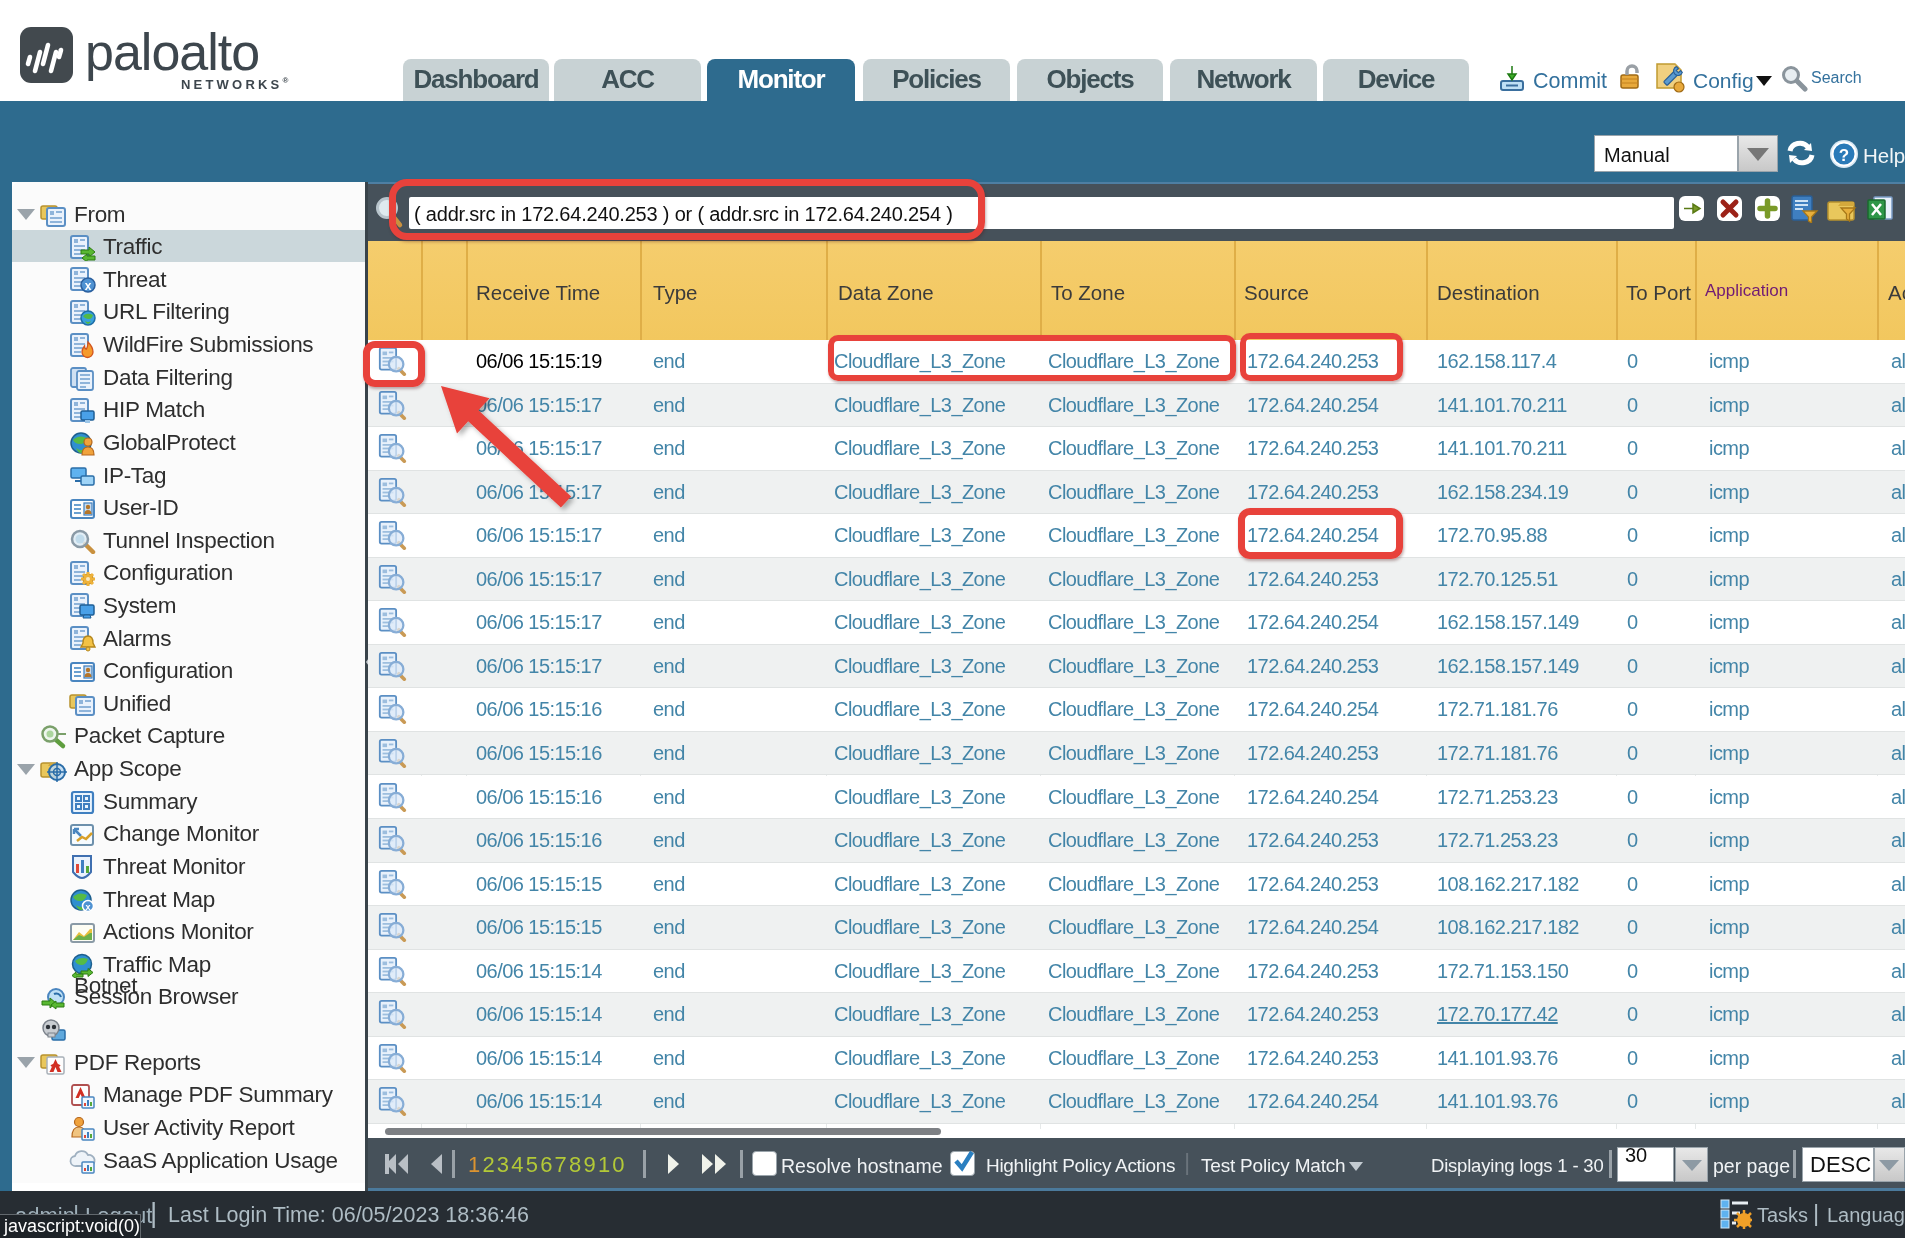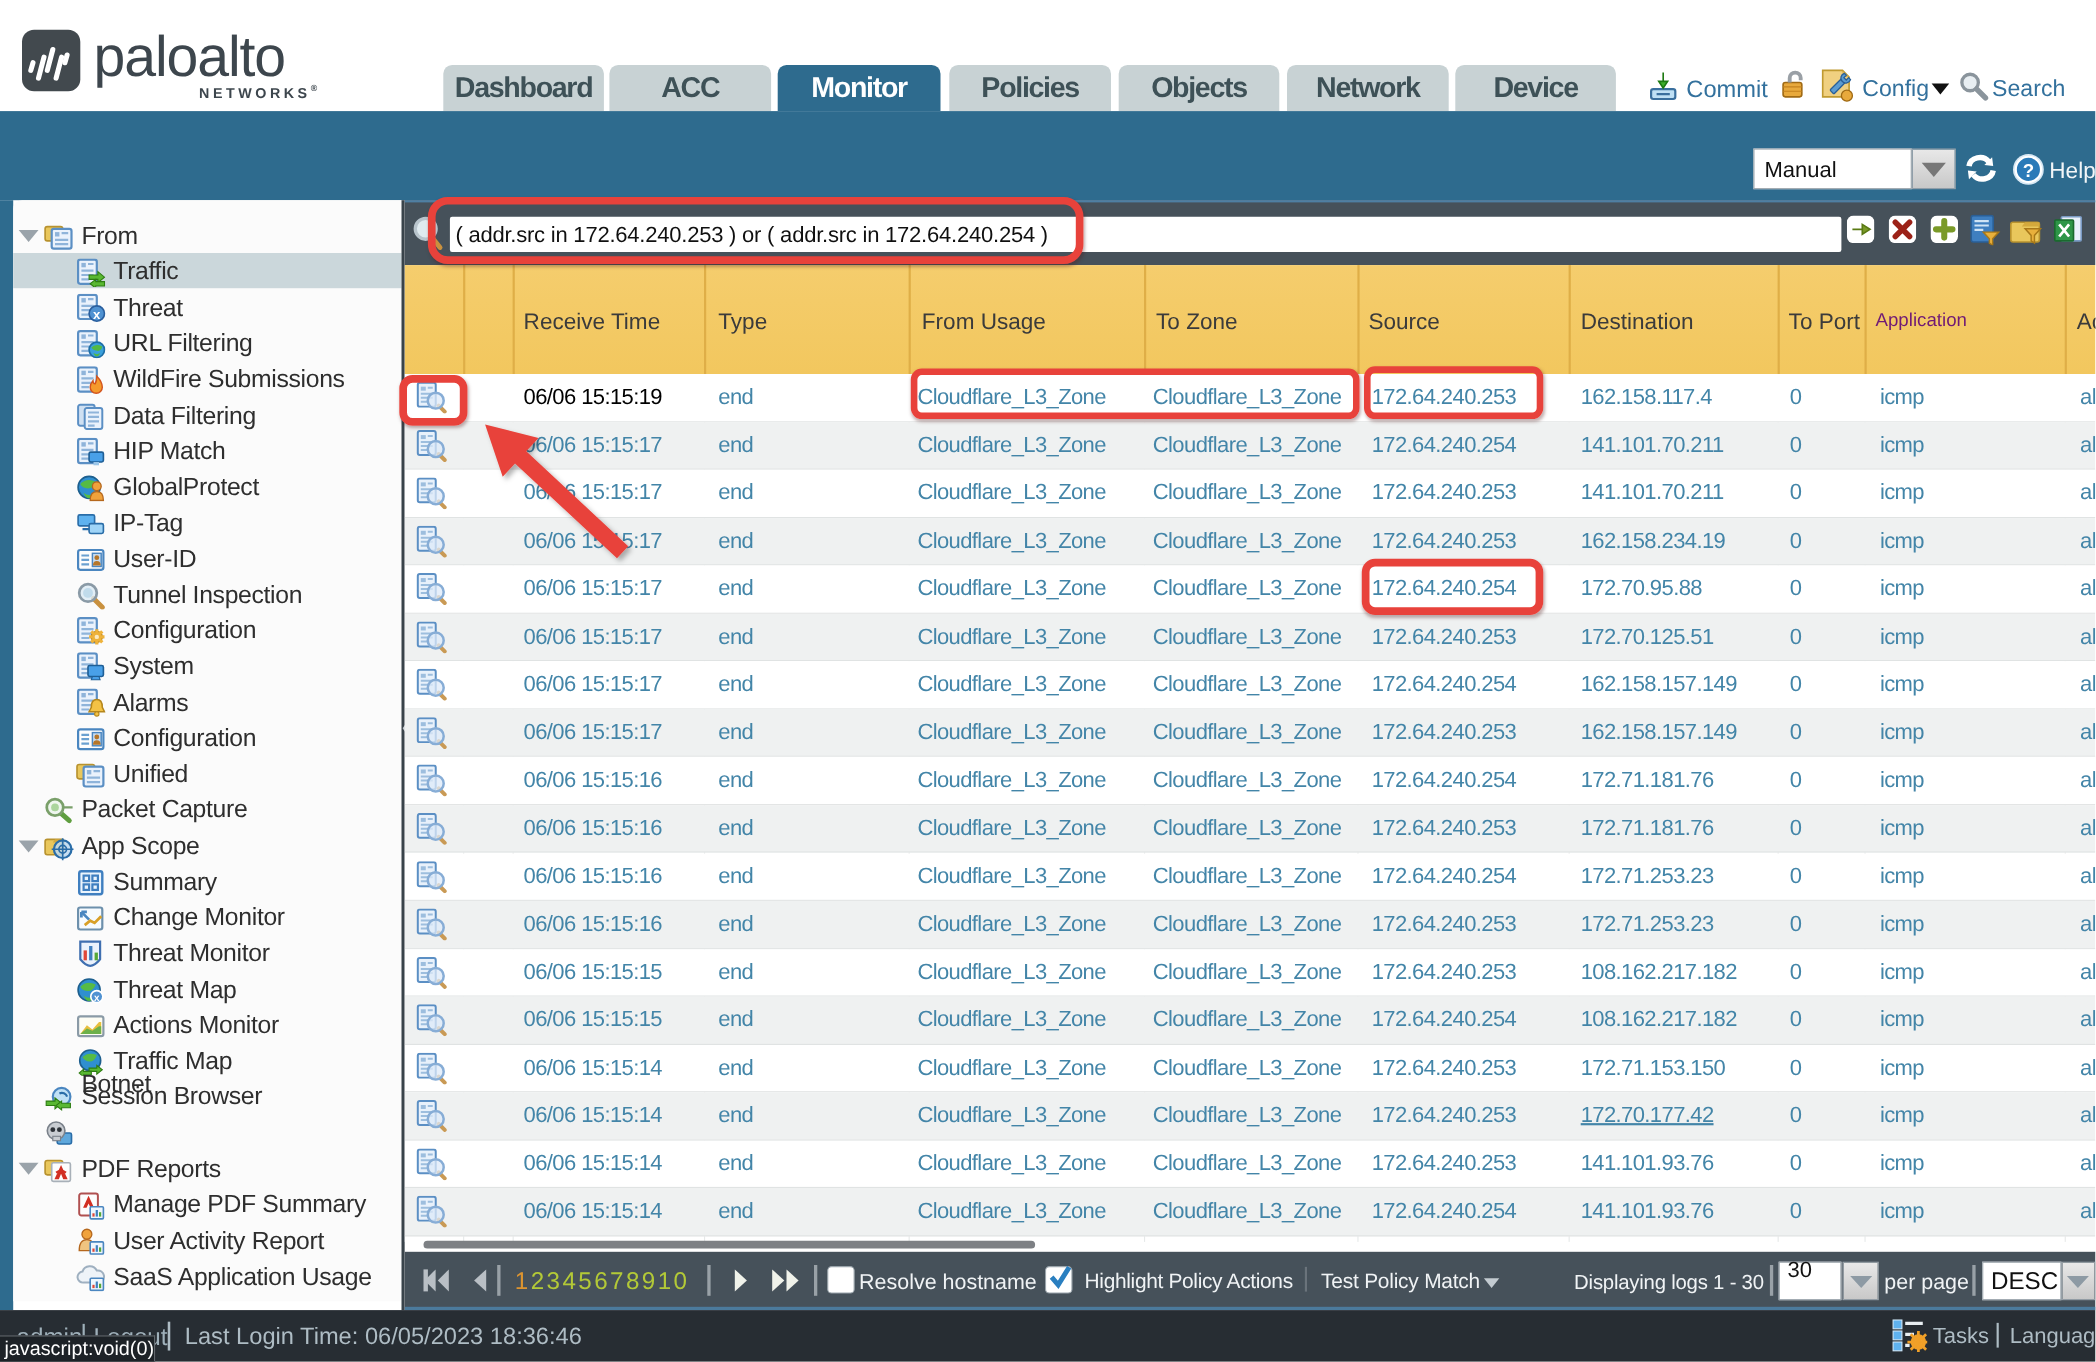--- a/index.html
+++ b/index.html
@@ -49,21 +49,21 @@
       <path d="M13 4 a4.5 4.5 0 1 0 8 0 l-2.5 0 0 3 -3 0 0 -3z" fill="#5b9bd0" stroke="#2a5f96" stroke-width="1.2"></path>
     </g>
     <circle cx="25" cy="25" r="5" fill="#e8a93c" stroke="#a06a14" stroke-width="1.2"></circle>
   </svg>
 <div class="abs" style="left:1693px;top:69px;font-size:21px;color:#33719d">Config</div>
 <div class="abs" style="left:1756px;top:76px;width:0;height:0;border-left:8px solid transparent;border-right:8px solid transparent;border-top:10px solid #111"></div>
 <svg style="position:absolute;left:1780px;top:64px" width="28" height="28" viewBox="0 0 28 28">
     <circle cx="11" cy="11" r="7.5" fill="#e8eef2" stroke="#8a949c" stroke-width="3"></circle>
     <line x1="17" y1="17" x2="25" y2="25" stroke="#8a949c" stroke-width="5" stroke-linecap="round"></line>
   </svg>
-<div class="abs" style="left:1811px;top:69px;font-size:21px;color:#33719d">Search</div>
+<div class="abs" style="left:1811px;top:69px;font-size:16px;color:#33719d">Search</div>
 <div class="abs" style="left:0;top:101px;width:1905px;height:81px;background:#2e6b8e"></div>
 <div class="abs" style="left:1594px;top:135px;width:144px;height:37px;background:#fff;border:1px solid #9aa4ab"></div>
 <div class="abs" style="left:1604px;top:144px;font-size:20px;color:#111">Manual</div>
 <div class="abs" style="left:1738px;top:135px;width:40px;height:37px;background:linear-gradient(#e8e8e8,#c8c8c8);border:1px solid #9aa4ab"></div>
 <div class="abs" style="left:1747px;top:148px;width:0;height:0;border-left:11px solid transparent;border-right:11px solid transparent;border-top:13px solid #777"></div>
 <svg style="position:absolute;left:1786px;top:139px" width="30" height="28" viewBox="0 0 30 28">
     <path d="M4 12 a10 9 0 0 1 18 -4" fill="none" stroke="#fff" stroke-width="5"></path>
     <path d="M25 4 l1 8 -8 -1z" fill="#fff"></path>
     <path d="M26 16 a10 9 0 0 1 -18 4" fill="none" stroke="#fff" stroke-width="5"></path>
     <path d="M4 24 l-1 -8 8 1z" fill="#fff"></path>
@@ -387,21 +387,21 @@
     <path d="M14 12 l14 0 -5.5 6 0 7 -3 -2 0 -5z" fill="#e8b03c" stroke="#a87818" stroke-width="1.3"></path>
   </svg>
 <svg style="position:absolute;left:1867px;top:196px" width="26" height="27" viewBox="0 0 26 27">
     <rect x="7" y="1" width="18" height="22" rx="1" fill="#eaf2fc" stroke="#7a9ac4" stroke-width="1.5"></rect>
     <rect x="1" y="4" width="17" height="19" rx="1" fill="#2e9648" stroke="#1a6a2e" stroke-width="1.5"></rect>
     <path d="M5 8 l9 11 M14 8 l-9 11" stroke="#fff" stroke-width="2.5"></path>
   </svg>
 <div class="abs" style="left:368px;top:241px;width:1537px;height:99px;background:linear-gradient(#f5cd6d,#f2c75e)"></div>
 <div class="abs" style="left:476px;top:281px;font-size:20.5px;color:#3b3b3b">Receive Time</div>
 <div class="abs" style="left:653px;top:281px;font-size:20.5px;color:#3b3b3b">Type</div>
-<div class="abs" style="left:838px;top:281px;font-size:20.5px;color:#3b3b3b">From Usage</div>
+<div class="abs" style="left:838px;top:281px;font-size:20.5px;color:#3b3b3b">Data Zone</div>
 <div class="abs" style="left:1051px;top:281px;font-size:20.5px;color:#3b3b3b">To Zone</div>
 <div class="abs" style="left:1244px;top:281px;font-size:20.5px;color:#3b3b3b">Source</div>
 <div class="abs" style="left:1437px;top:281px;font-size:20.5px;color:#3b3b3b">Destination</div>
 <div class="abs" style="left:1626px;top:281px;font-size:20.5px;color:#3b3b3b">To Port</div>
 <div class="abs" style="left:1705px;top:281px;font-size:17px;color:#701a75">Application</div>
 <div class="abs" style="left:1888px;top:281px;font-size:20.5px;color:#3b3b3b">Ac</div>
 <div class="abs" style="left:421px;top:241px;width:2px;height:99px;background:#dfae47"></div>
 <div class="abs" style="left:466px;top:241px;width:2px;height:99px;background:#dfae47"></div>
 <div class="abs" style="left:640px;top:241px;width:2px;height:99px;background:#dfae47"></div>
 <div class="abs" style="left:826px;top:241px;width:2px;height:99px;background:#dfae47"></div>

